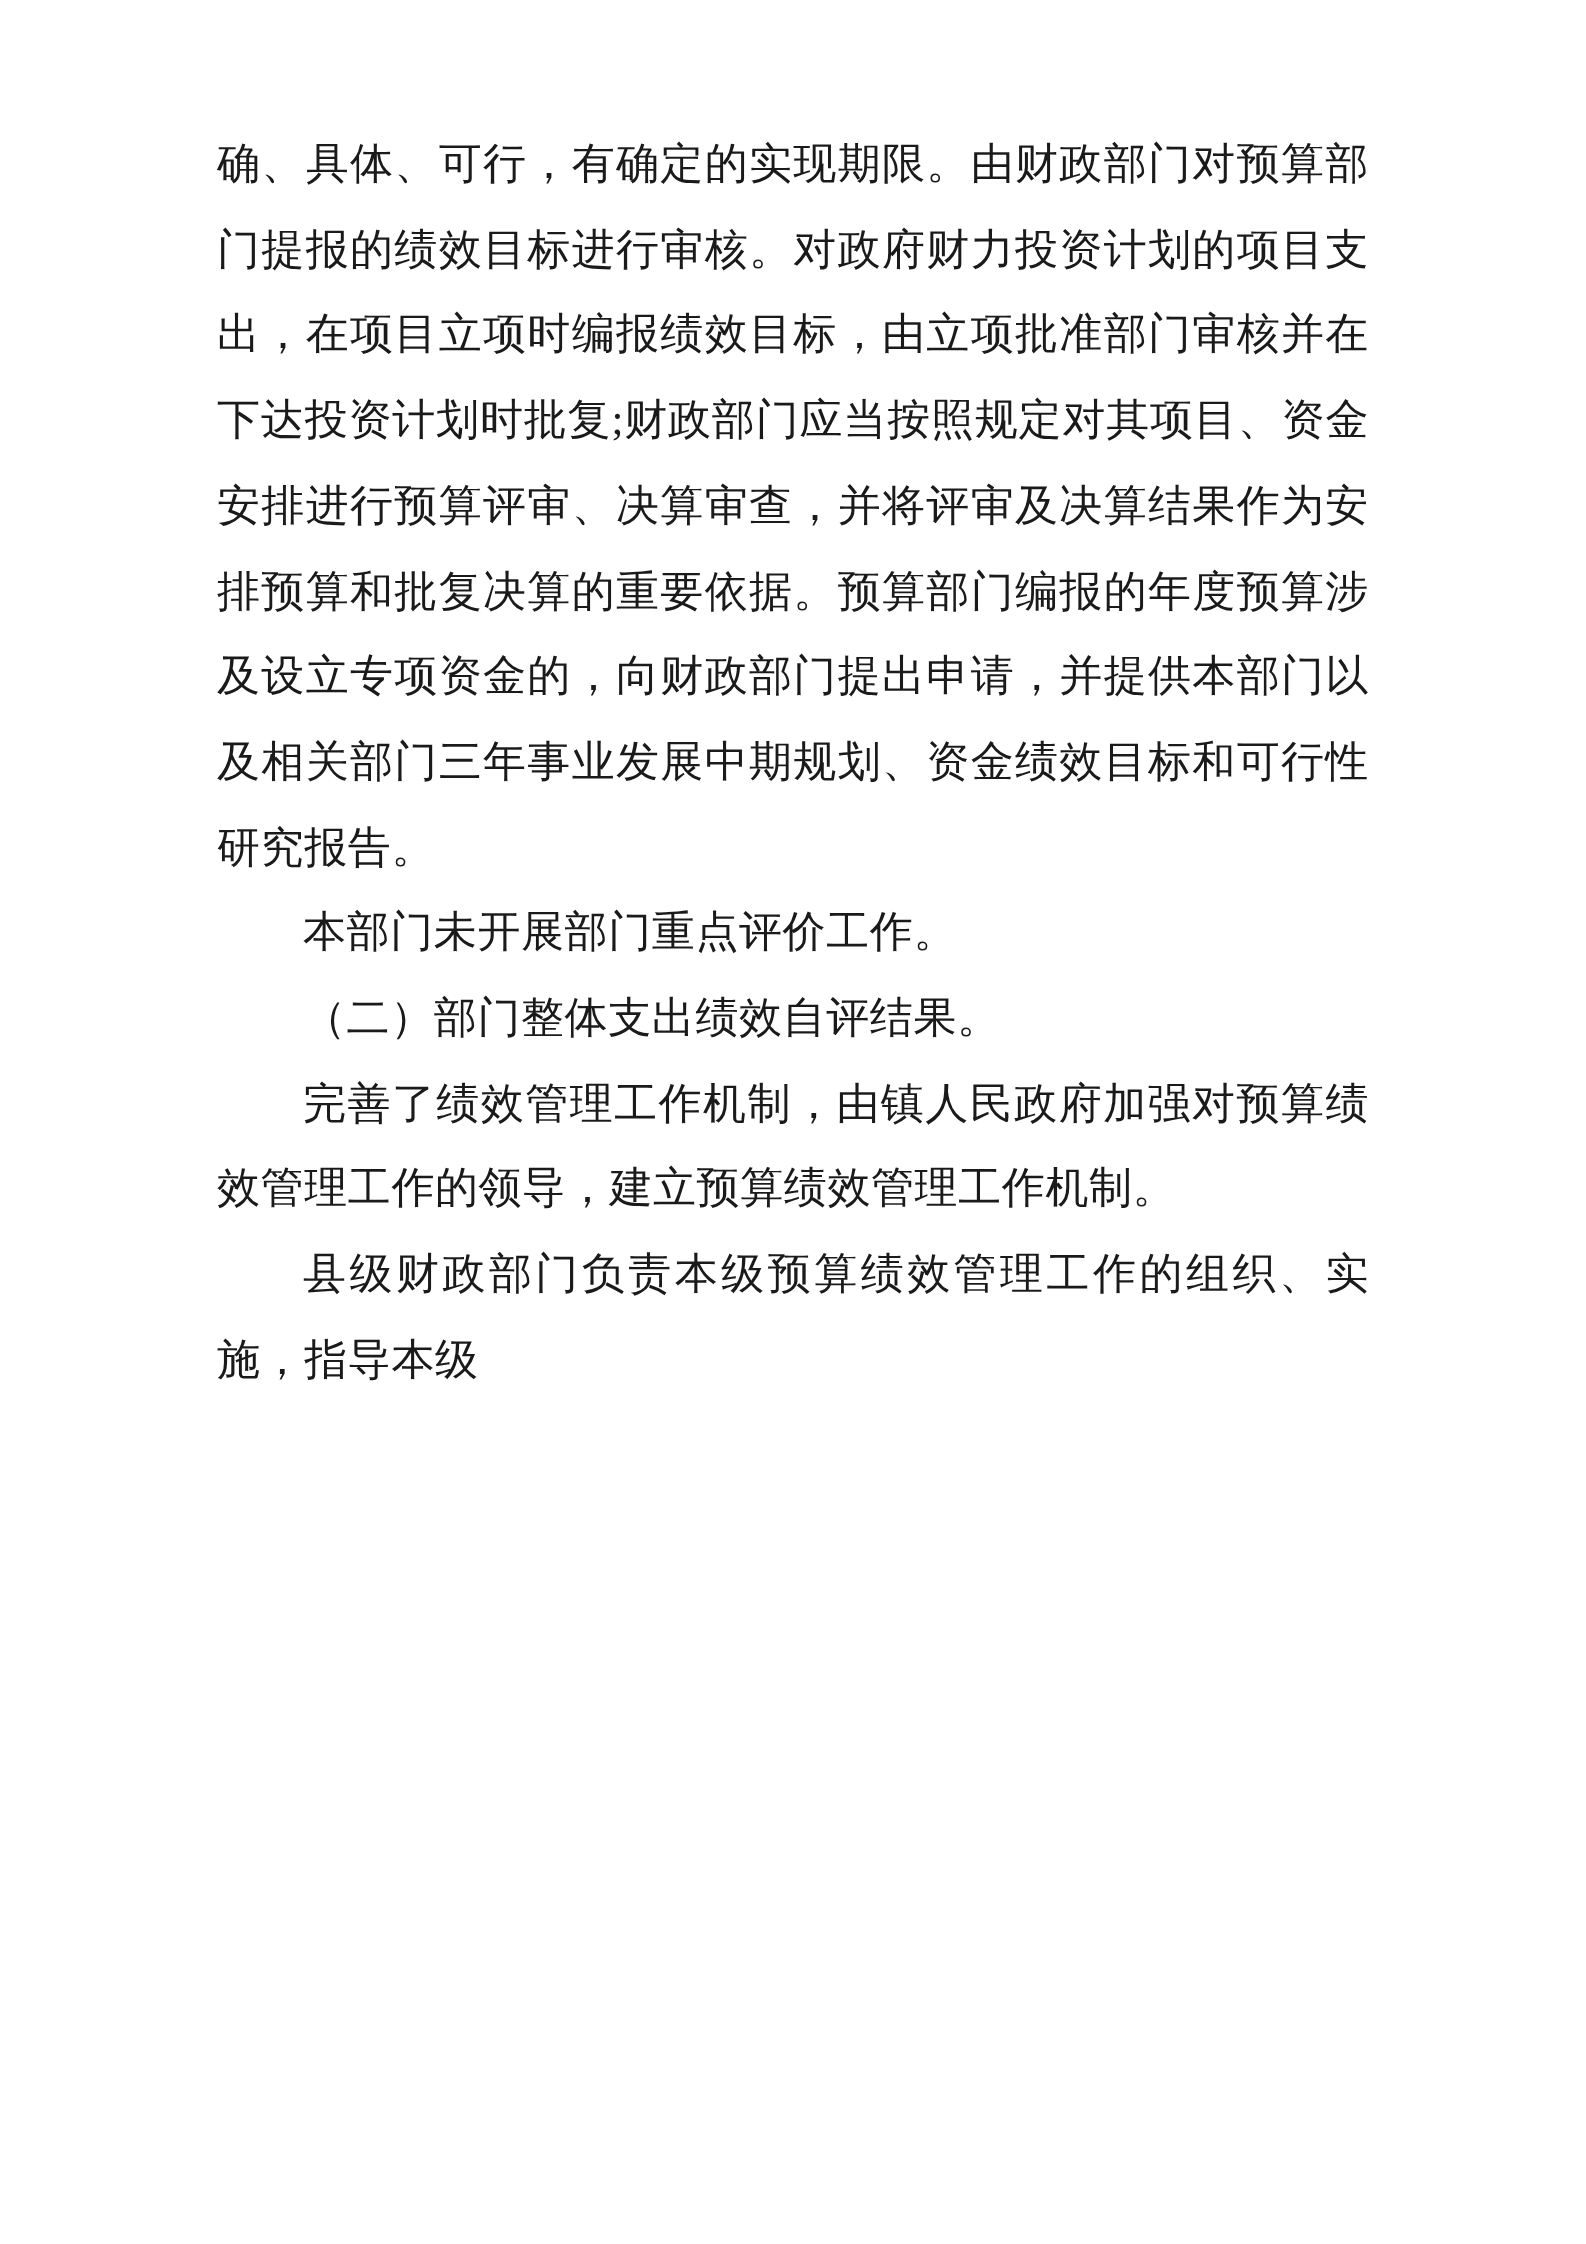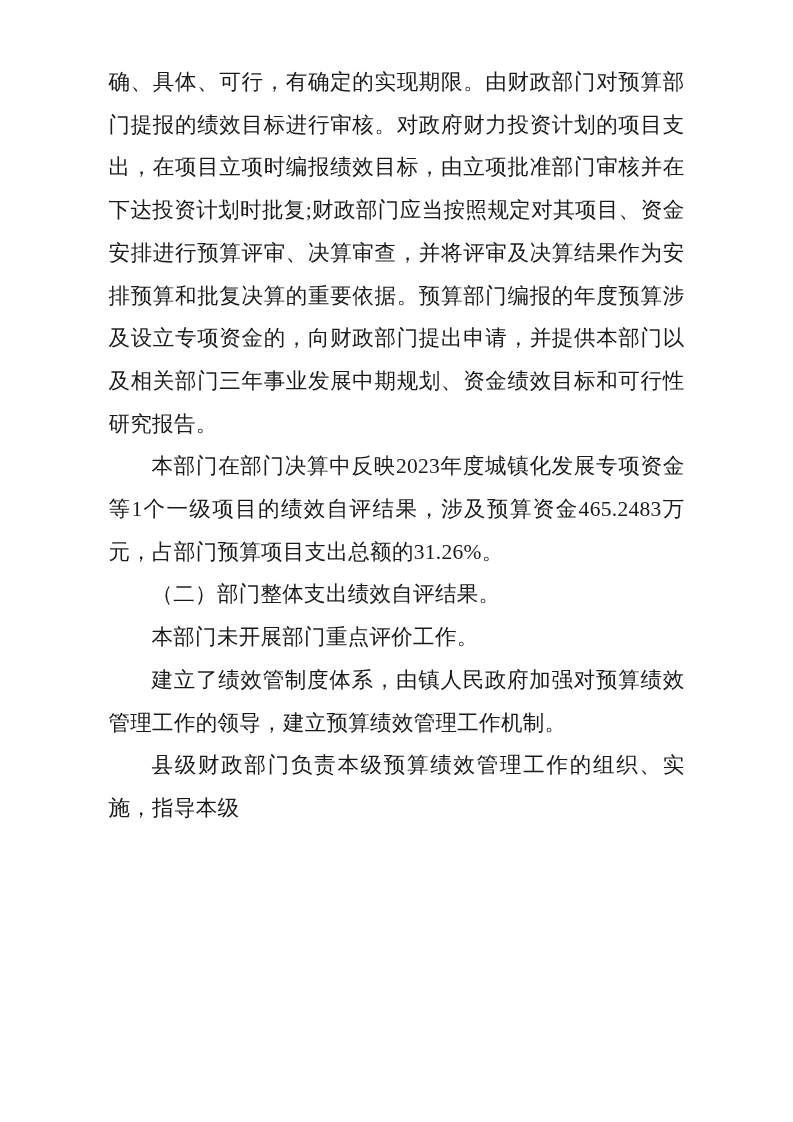--- a/index.html
+++ b/index.html
@@ -34,19 +34,18 @@
   .doc-body p.indent {
     text-indent: 2em;
   }
 </style>
 </head>
 <body>
 
 <div class="page">
   <div class="doc-body">
     <p>确、具体、可行，有确定的实现期限。由财政部门对预算部门提报的绩效目标进行审核。对政府财力投资计划的项目支出，在项目立项时编报绩效目标，由立项批准部门审核并在下达投资计划时批复;财政部门应当按照规定对其项目、资金安排进行预算评审、决算审查，并将评审及决算结果作为安排预算和批复决算的重要依据。预算部门编报的年度预算涉及设立专项资金的，向财政部门提出申请，并提供本部门以及相关部门三年事业发展中期规划、资金绩效目标和可行性研究报告。</p>
-    <p class="indent">本部门在部门决算中反映2023年度城镇化发展专项资金等1个一级项目的绩效自评结果，涉及预算资金465.2483万元，占部门预算项目支出总额的31.26%。</p>
+    <p class="indent">本部门未开展部门重点评价工作。</p>
     <p class="indent">（二）部门整体支出绩效自评结果。</p>
-    <p class="indent">本部门未开展部门重点评价工作。</p>
-    <p class="indent">建立了绩效管制度体系，由镇人民政府加强对预算绩效管理工作的领导，建立预算绩效管理工作机制。</p>
+    <p class="indent">完善了绩效管理工作机制，由镇人民政府加强对预算绩效管理工作的领导，建立预算绩效管理工作机制。</p>
     <p class="indent">县级财政部门负责本级预算绩效管理工作的组织、实施，指导本级</p>
   </div>
 </div>
 
 </body></html>

